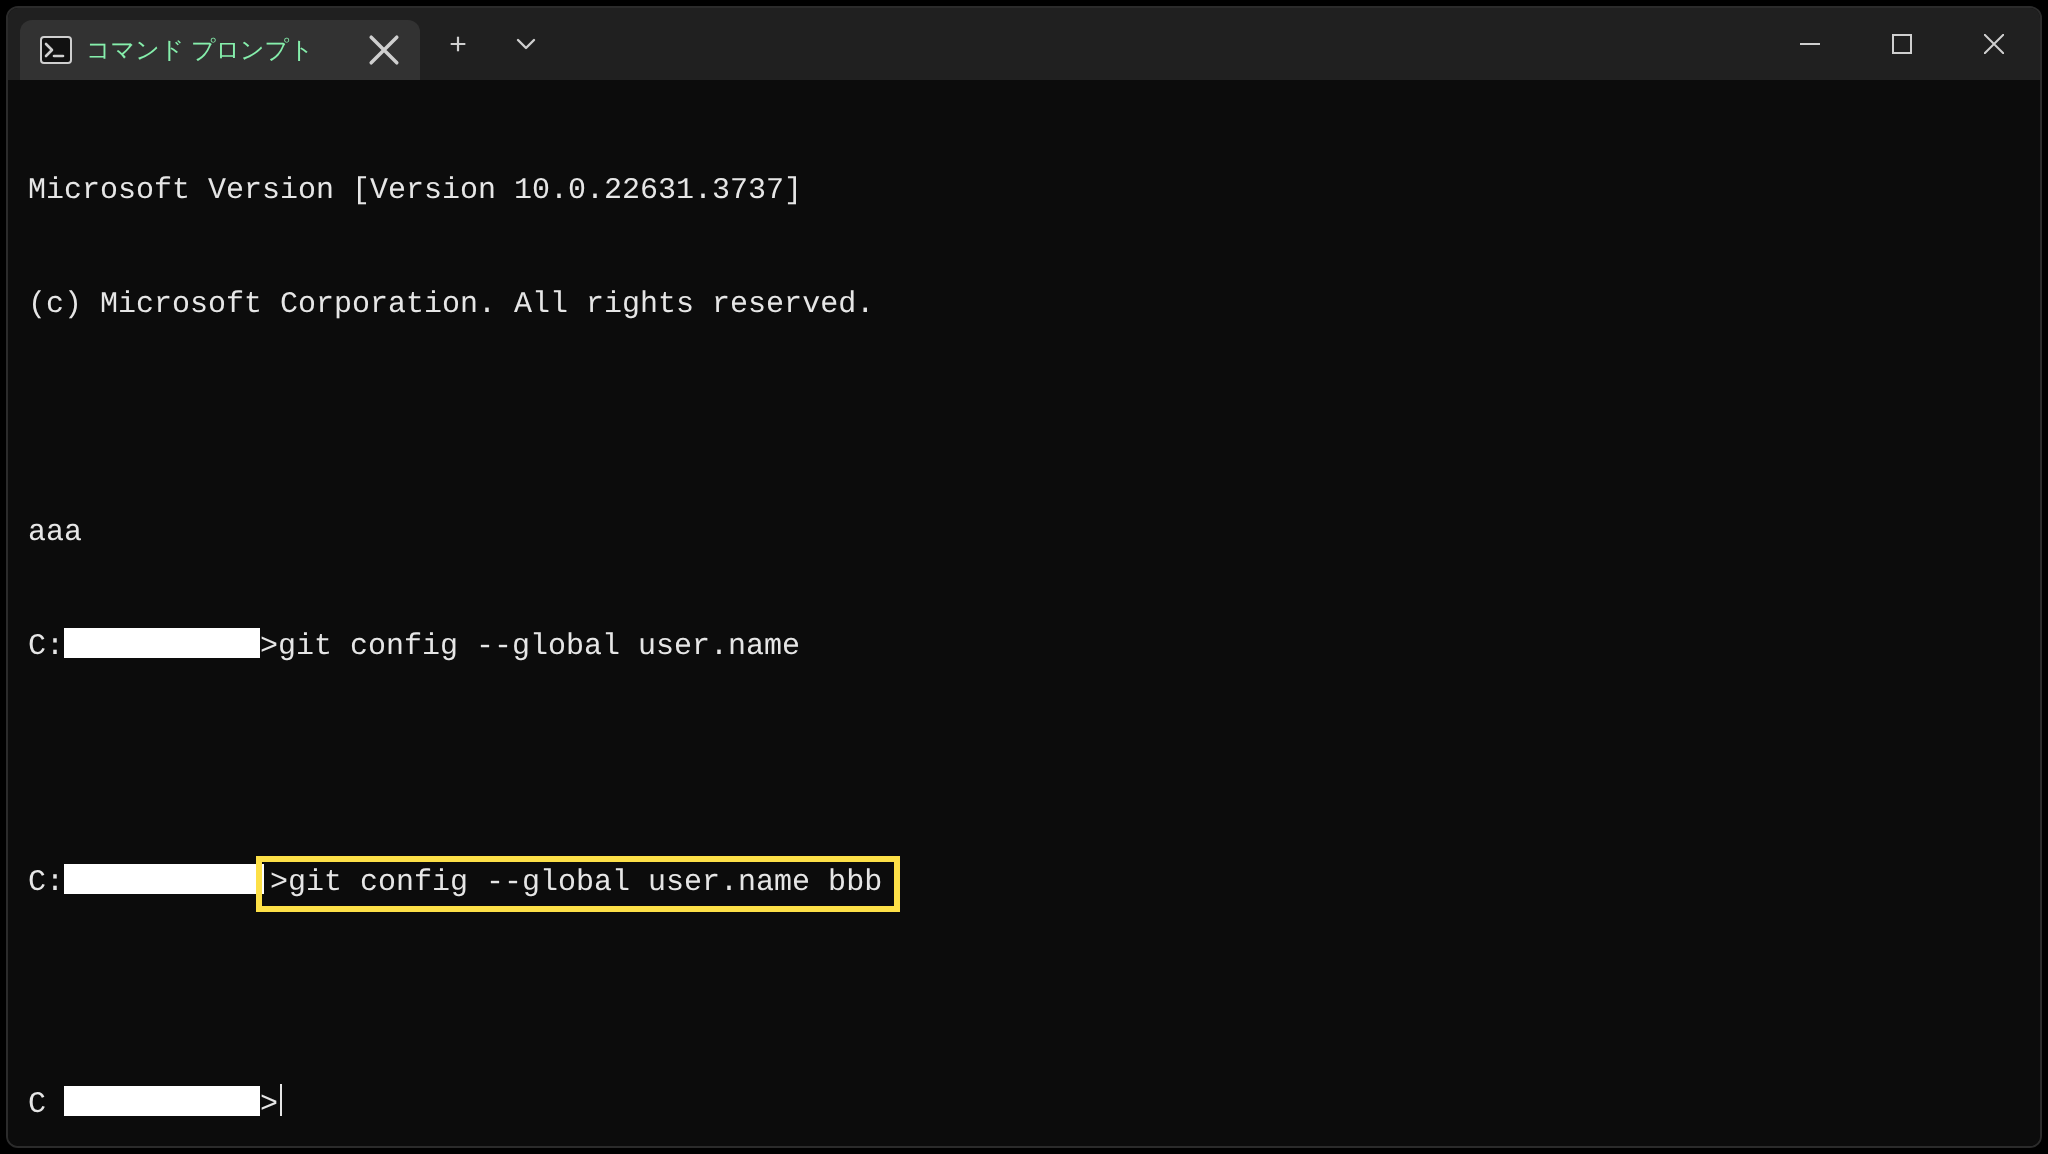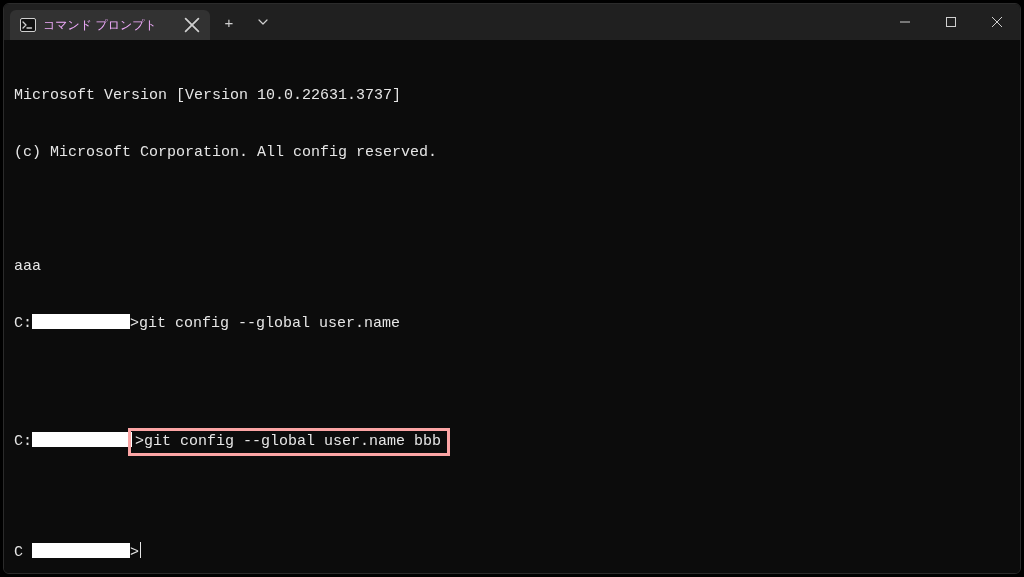--- a/index.html
+++ b/index.html
@@ -47,21 +47,21 @@
     align-items: flex-end;
     height: 100%;
     padding-left: 6px;
   }
 
   .tab {
     display: flex;
     align-items: center;
     gap: 7px;
     background: #323232;
-    color: #f0abfc;
+    color: #86efac;
     height: 30px;
     padding: 0 10px;
     border-top-left-radius: 6px;
     border-top-right-radius: 6px;
     font-size: 12px;
     min-width: 200px;
     position: relative;
   }
 
   .tab .cmd-icon {
@@ -152,21 +152,21 @@
     height: 15px;
     vertical-align: -2px;
   }
   .redact.w1 { width: 98px; }   
   .redact.w2 { width: 100px; }
   .redact.w3 { width: 98px; }
 
   .c-drive { display:inline-block; }
 
   .highlight-box {
-    border: 3px solid #fca5a5;
+    border: 3px solid #fde047;
     display: inline-block;
     padding: 2px 6px 2px 4px;
     margin-left: -4px;
     line-height: 18px;
     font-family: Liberation Mono, monospace;
   }
 
   .cursor {
     display:inline-block;
     width:1px;
@@ -226,21 +226,21 @@
         <div class="win-btn">
           <svg viewBox="0 0 10 10">
               <path d="M0 0 L10 10 M10 0 L0 10" stroke="#cfcfcf" stroke-width="1"></path>
             </svg>
         </div>
       </div>
     </div>
 
     <div class="terminal">
       <span class="line">Microsoft Version [Version 10.0.22631.3737]</span>
-      <span class="line">(c) Microsoft Corporation. All config reserved.</span>
+      <span class="line">(c) Microsoft Corporation. All rights reserved.</span>
       <span class="line"></span>
       <span class="line">aaa</span>
       <span class="line"><span class="c-drive">C:</span><span class="redact w1"></span><span>&gt;git config --global user.name</span></span>
       <span class="line"></span>
       <span class="line"><span class="c-drive">C:</span><span class="redact w2"></span><span class="highlight-box"><span>&gt;git config --global user.name bbb</span></span></span>
       <span class="line"></span>
       <span class="line"><span class="c-drive">C</span> <span class="redact w3"></span><span>&gt;</span><span class="cursor"></span></span>
     </div>
 
   </div>

